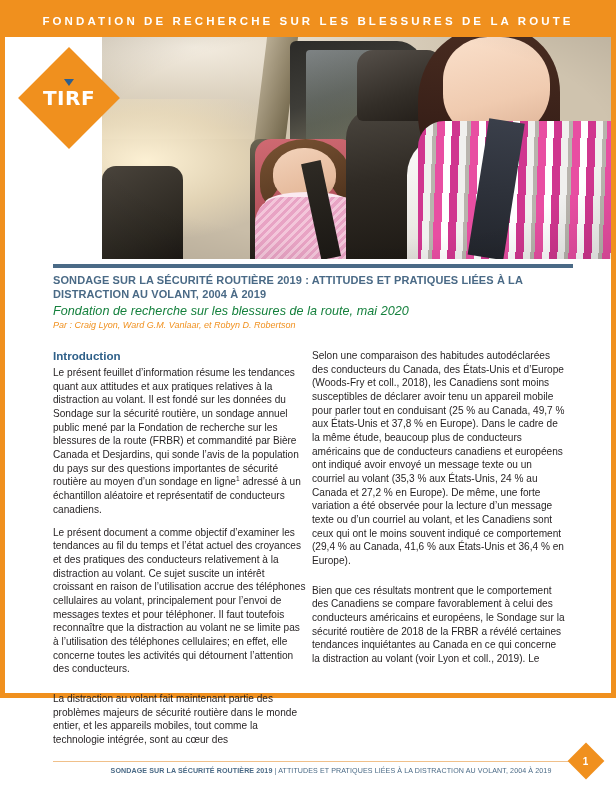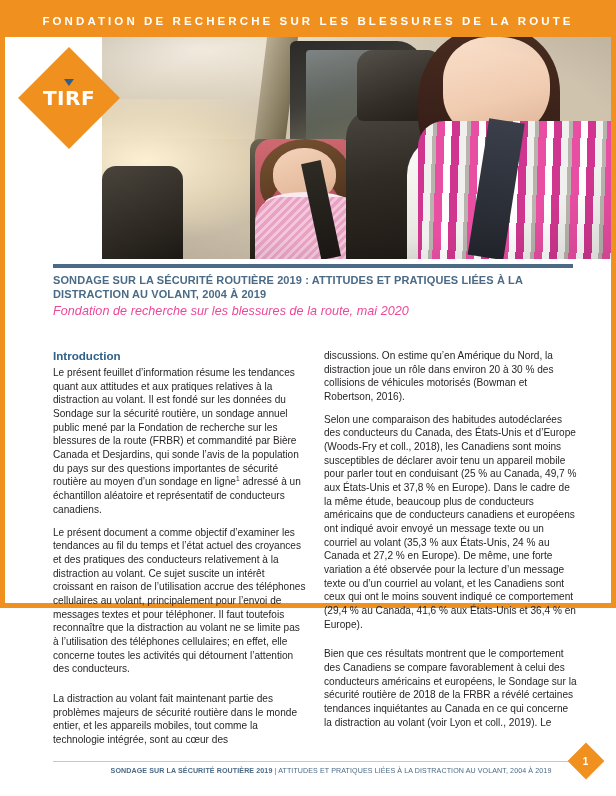--- a/index.html
+++ b/index.html
@@ -10,21 +10,21 @@
   body {
     width: 616px;
     height: 796px;
     overflow: hidden;
     font-family: "Liberation Sans", sans-serif;
   }
 
   .page {
     position: relative;
     width: 616px;
-    height: 608px;
+    height: 698px;
     box-sizing: border-box;
     border: 5px solid #f0901e;
     background: #ffffff;
   }
 
   
   .top-banner {
     position: absolute;
     left: 0;
     top: 0;
@@ -263,21 +263,21 @@
   }
   .doc-title {
     color: #4a6a86;
     font-size: 11px;
     font-weight: bold;
     line-height: 1.28;
     letter-spacing: 0.1px;
     margin: 0;
   }
   .doc-subtitle {
-    color: #ec4899;
+    color: #15803d;
     font-size: 12.6px;
     font-style: italic;
     font-weight: normal;
     margin: 3px 0 0 0;
     letter-spacing: 0.05px;
   }
   .doc-authors {
     color: #f0901e;
     font-size: 9px;
     font-style: italic;
@@ -285,21 +285,21 @@
   }
 
   
   .columns {
     position: absolute;
     left: 48px;
     top: 344px;
     width: 524px;
     height: 400px;
     display: flex;
-    gap: 18px;
+    gap: 6px;
   }
   .col {
     width: 253px;
   }
   .section-heading {
     color: #2f6089;
     font-size: 11.6px;
     font-weight: bold;
     margin: 0 0 4px 0;
   }
@@ -393,33 +393,33 @@
     <div class="logo-inner">
       <div class="logo-tri"></div>
       <div class="logo-text">TIRF</div>
     </div>
   </div>
 
   <div class="title-rule"></div>
   <div class="title-block">
     <h1 class="doc-title">SONDAGE SUR LA SÉCURITÉ ROUTIÈRE 2019 : ATTITUDES ET PRATIQUES LIÉES À LA DISTRACTION AU VOLANT, 2004 À 2019</h1>
     <div class="doc-subtitle">Fondation de recherche sur les blessures de la route, mai 2020</div>
+    <div class="doc-authors">Par : Craig Lyon, Ward G.M. Vanlaar, et Robyn D. Robertson</div>
   </div>
 
   <div class="columns">
 
     <div class="col">
       <h2 class="section-heading">Introduction</h2>
       <p class="body-p"><span>Le présent feuillet d’information résume les tendances quant aux attitudes et aux pratiques relatives à la distraction au volant. Il est fondé sur les données du Sondage sur la sécurité routière, un sondage annuel public mené par la Fondation de recherche sur les blessures de la route (FRBR) et commandité par Bière Canada et Desjardins, qui sonde l’avis de la population du pays sur des questions importantes de sécurité routière au moyen d’un sondage en ligne</span><sup>1</sup><span> adressé à un échantillon aléatoire et représentatif de conducteurs canadiens.</span></p>
       <p class="body-p">Le présent document a comme objectif d’examiner les tendances au fil du temps et l’état actuel des croyances et des pratiques des conducteurs relativement à la distraction au volant. Ce sujet suscite un intérêt croissant en raison de l’utilisation accrue des téléphones cellulaires au volant, principalement pour l’envoi de messages textes et pour téléphoner. Il faut toutefois reconnaître que la distraction au volant ne se limite pas à l’utilisation des téléphones cellulaires; en effet, elle concerne toutes les activités qui détournent l’attention des conducteurs.</p>
       <p class="body-p">La distraction au volant fait maintenant partie des problèmes majeurs de sécurité routière dans le monde entier, et les appareils mobiles, tout comme la technologie intégrée, sont au cœur des</p>
     </div>
 
     <div class="col">
-      <p class="body-p">discussions. On estime qu’en Amérique du Nord, la distraction joue un rôle dans environ 20 à 30 % des collisions de véhicules motorisés (Bowman et Robertson, 2016).</p>
       <p class="body-p">Selon une comparaison des habitudes autodéclarées des conducteurs du Canada, des États-Unis et d’Europe (Woods-Fry et coll., 2018), les Canadiens sont moins susceptibles de déclarer avoir tenu un appareil mobile pour parler tout en conduisant (25 % au Canada, 49,7 % aux États-Unis et 37,8 % en Europe). Dans le cadre de la même étude, beaucoup plus de conducteurs américains que de conducteurs canadiens et européens ont indiqué avoir envoyé un message texte ou un courriel au volant (35,3 % aux États-Unis, 24 % au Canada et 27,2 % en Europe). De même, une forte variation a été observée pour la lecture d’un message texte ou d’un courriel au volant, et les Canadiens sont ceux qui ont le moins souvent indiqué ce comportement (29,4 % au Canada, 41,6 % aux États-Unis et 36,4 % en Europe).</p>
       <p class="body-p">Bien que ces résultats montrent que le comportement des Canadiens se compare favorablement à celui des conducteurs américains et européens, le Sondage sur la sécurité routière de 2018 de la FRBR a révélé certaines tendances inquiétantes au Canada en ce qui concerne la distraction au volant (voir Lyon et coll., 2019). Le</p>
     </div>
 
   </div>
 
   <div class="footer-rule"></div>
   <div class="footer-text"><span class="f-bold">SONDAGE SUR LA SÉCURITÉ ROUTIÈRE 2019</span><span> | </span><span>ATTITUDES ET PRATIQUES LIÉES À LA DISTRACTION AU VOLANT, 2004 À 2019</span></div>
 
   <div class="page-num-diamond">

